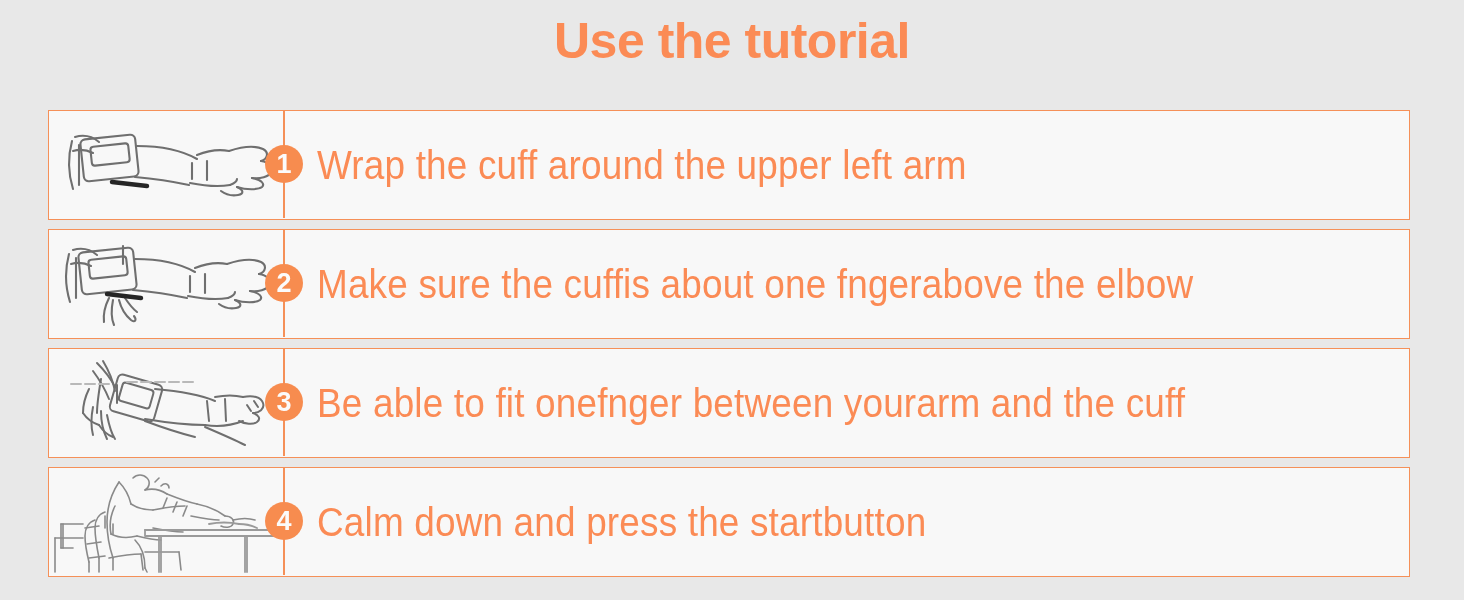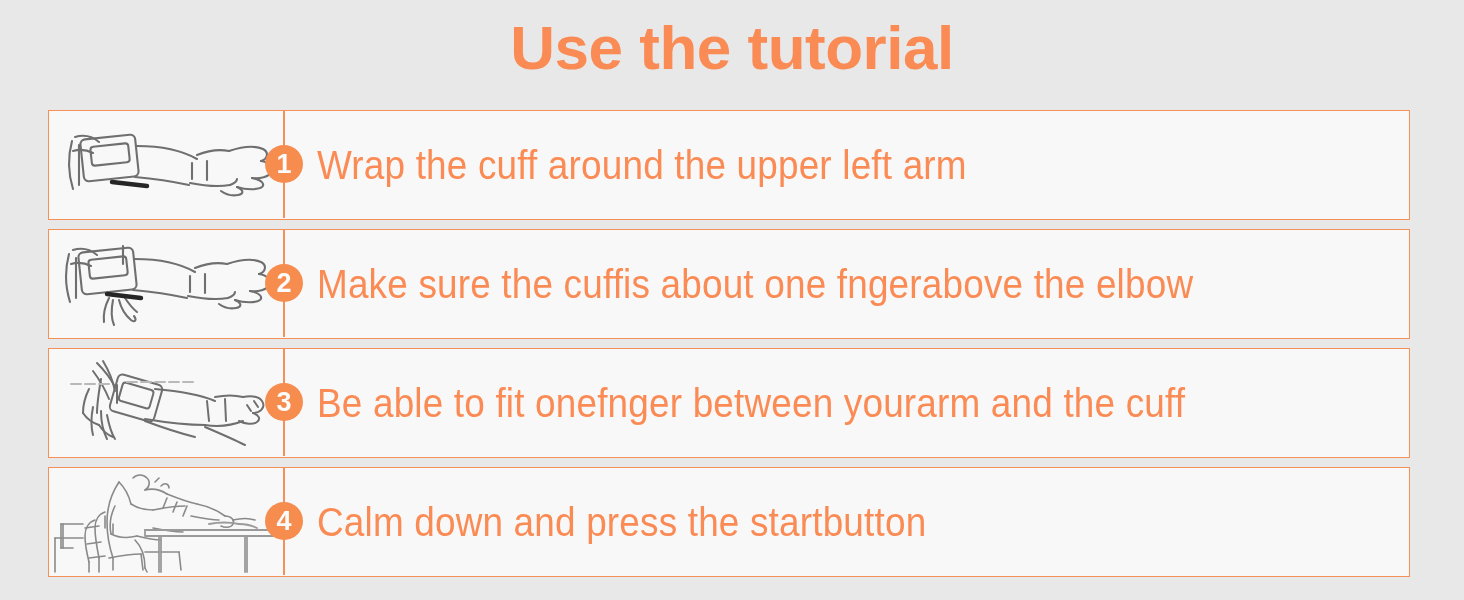--- a/index.html
+++ b/index.html
@@ -18,21 +18,21 @@
     width: 1464px;
     height: 600px;
     background: #e8e8e8;
   }
   .title {
     position: absolute;
     left: 0;
     top: 14px;
     width: 1464px;
     text-align: center;
-    font-size: 62px;
+    font-size: 50px;
     font-weight: bold;
     color: #fb8b55;
     letter-spacing: -0.5px;
     line-height: 1.1;
     white-space: nowrap;
   }
   .rows {
     position: absolute;
     left: 48px;
     top: 110px;

